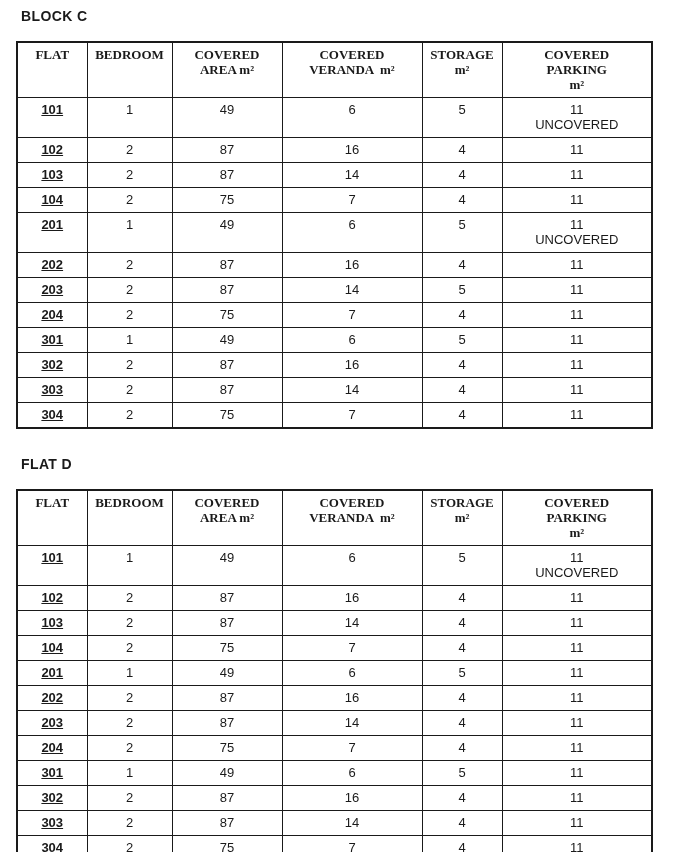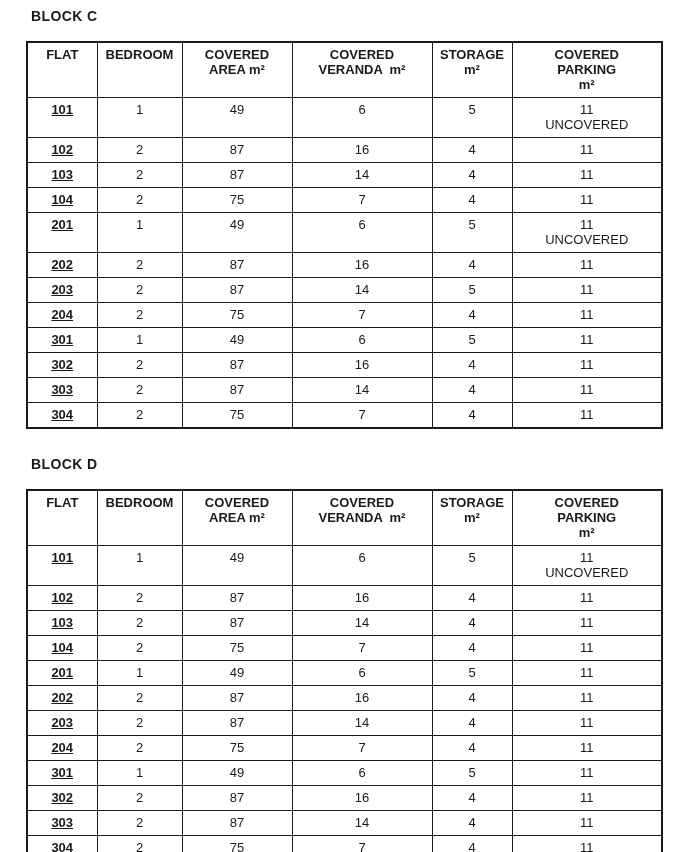--- a/index.html
+++ b/index.html
@@ -11,21 +11,21 @@
     margin: 0;
     padding: 0;
     background: var(--paper);
     font-family: "Liberation Sans", "DejaVu Sans", sans-serif;
     color: var(--ink);
   }
   .page {
     width: 691px;
     height: 852px;
     background: var(--paper);
-    padding: 8px 28px 0 26px;
+    padding: 8px 28px 0 16px;
     overflow: hidden;
   }
   .block-section + .block-section {
     margin-top: 27px;
   }
   .block-title {
     font-size: 14px;
     font-weight: bold;
     letter-spacing: 0.4px;
     margin: 0 0 17px 5px;
@@ -51,20 +51,21 @@
     line-height: 15px;
     text-align: center;
     vertical-align: top;
     padding: 4px 2px 5px 2px;
     white-space: pre-wrap;
     overflow: hidden;
   }
   table.flats-table thead th {
     font-weight: bold;
     border-bottom: 1px solid var(--ink);
+    font-family: Liberation Serif, serif;
   }
   table.flats-table td.flat-cell {
     font-weight: bold;
     text-decoration: underline;
   }
 </style>
 </head>
 <body>
 
 <div class="page">
@@ -192,21 +193,21 @@
             <td>75</td>
             <td>7</td>
             <td>4</td>
             <td>11</td>
           </tr>
         </tbody>
     </table>
   </section>
 
   <section class="block-section">
-    <h2 class="block-title">BLOCK D</h2>
+    <h2 class="block-title">FLAT D</h2>
     <table class="flats-table">
       <colgroup>
         <col class="col-flat">
         <col class="col-bedroom">
         <col class="col-covered-area">
         <col class="col-covered-veranda">
         <col class="col-storage">
         <col class="col-covered-parking">
       </colgroup>
       <thead>

